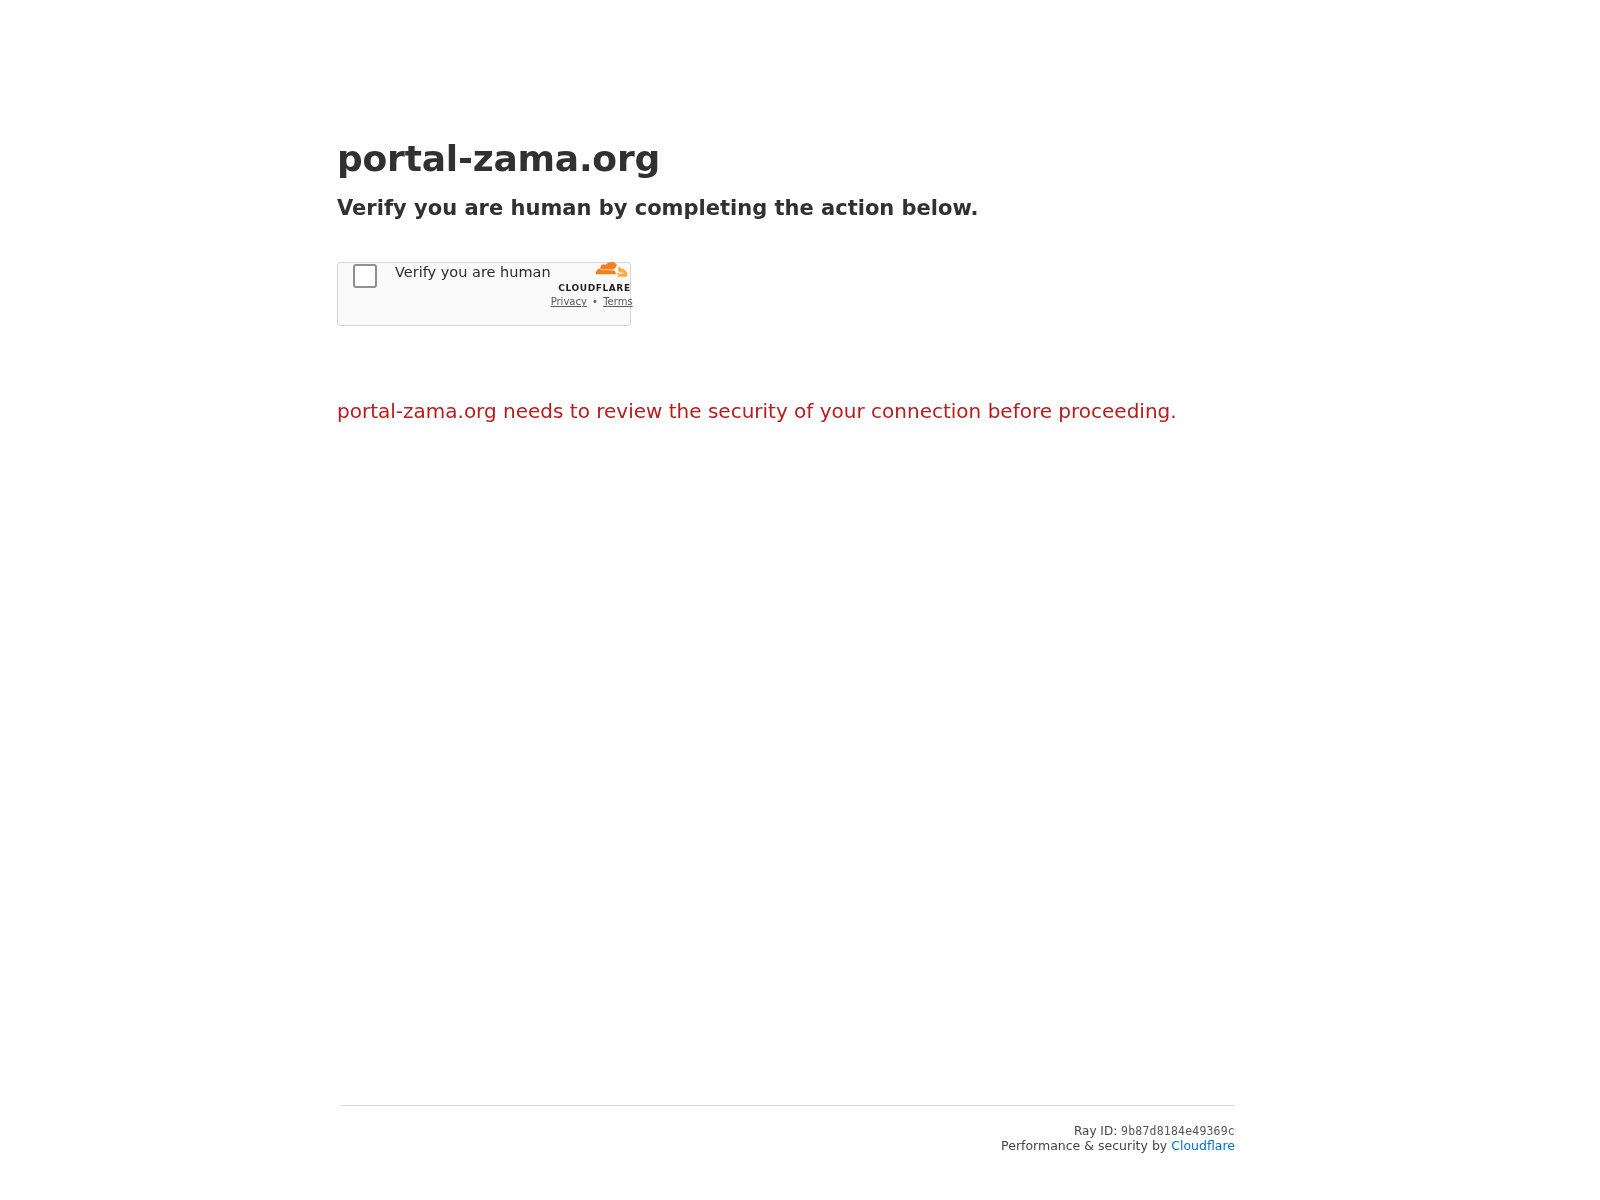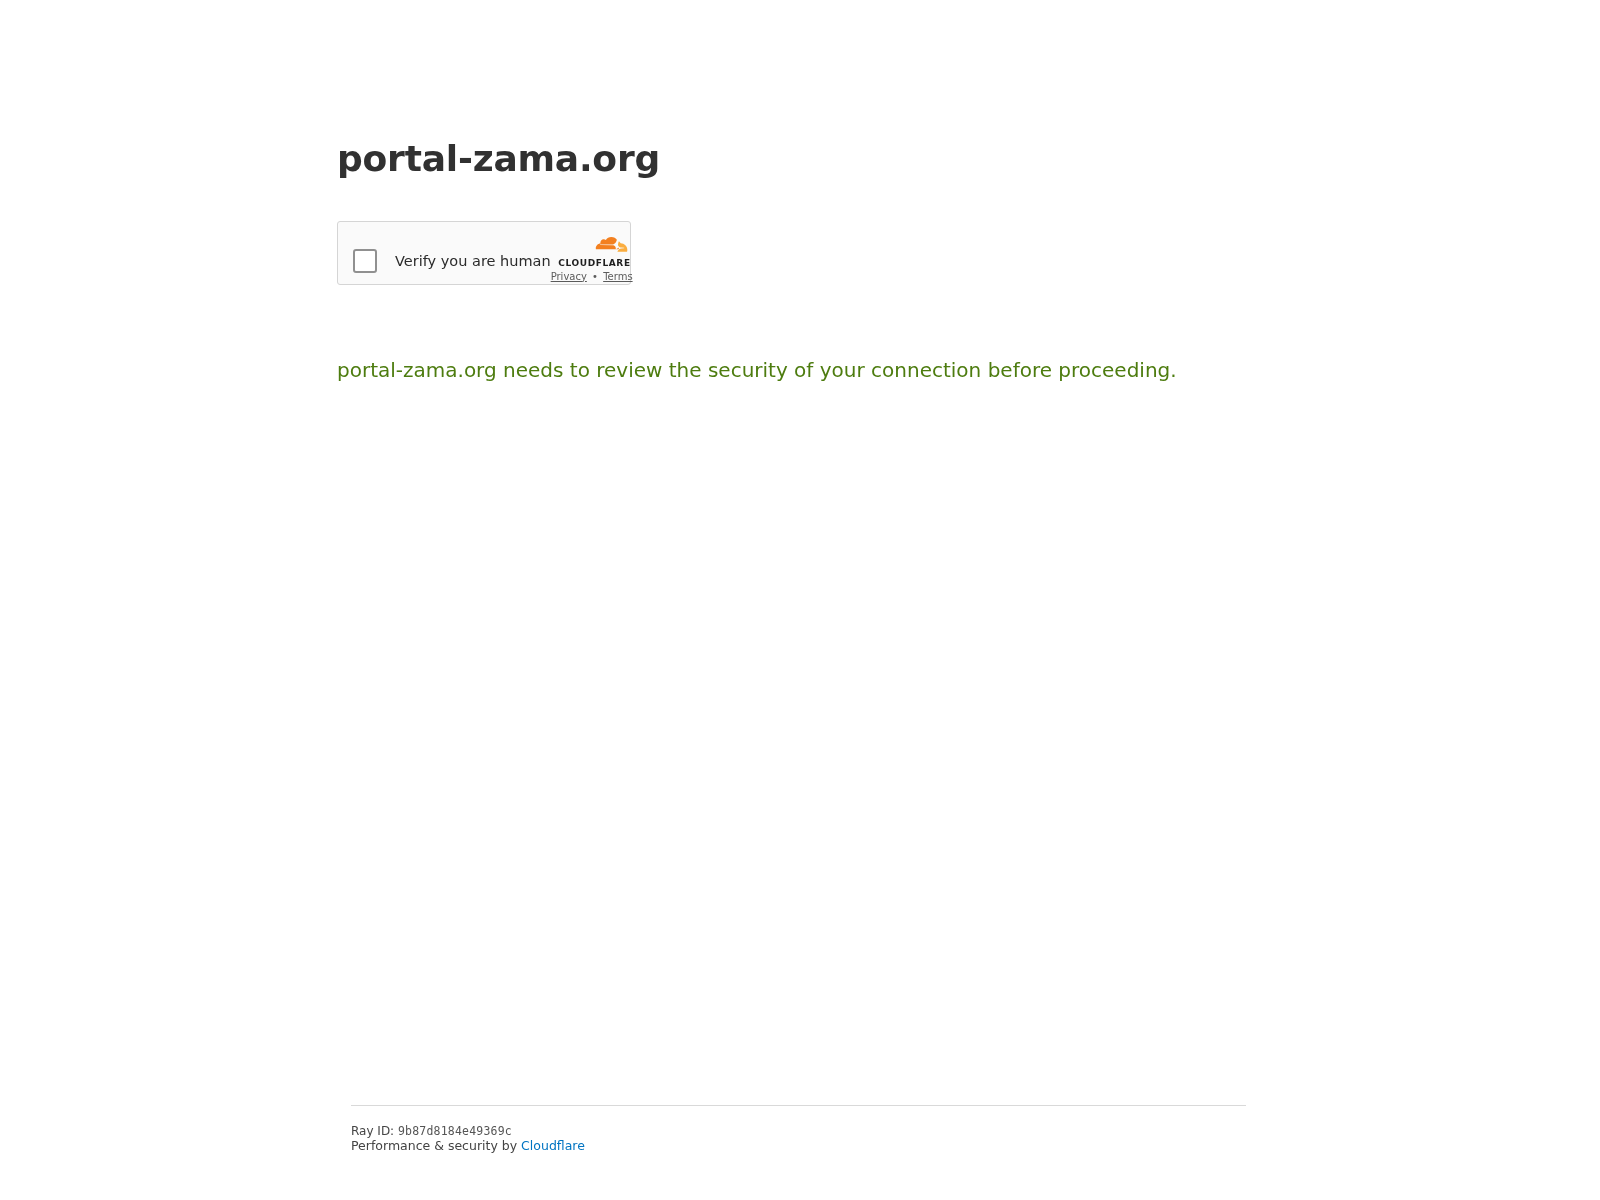--- a/index.html
+++ b/index.html
@@ -46,22 +46,22 @@
     margin-top: 40px;
   }
   .turnstile {
     box-sizing: border-box;
     width: 294px;
     height: 64px;
     border: 1px solid #d5d5d5;
     background: #fafafa;
     border-radius: 3px;
     display: flex;
-    align-items: center;
-    padding: 16px 11px 0 15px;
+    align-items: flex-start;
+    padding: 1px 11px 0 15px;
     position: relative;
     margin-top: 20px;
   }
   .cb {
     width: 24px;
     height: 24px;
     border: 2px solid #909090;
     border-radius: 3px;
     background: #ffffff;
     box-sizing: border-box;
@@ -111,30 +111,30 @@
     color: #5b5b5b;
     text-decoration: underline;
   }
   .cf-sep {
     margin: 0 2px;
     text-decoration: none;
   }
   .review-text {
     margin-top: 72px;
     font-size: 20px;
-    color: #4d7c0f;
+    color: #b91c1c;
     line-height: 1.35;
     white-space: nowrap;
   }
   .footer {
     position: absolute;
-    left: 351px;
+    left: 340px;
     top: 1105px;
     width: 895px;
-    text-align: left;
+    text-align: right;
   }
   .divider {
     border-top: 1px solid #d9d9d9;
     width: 100%;
     height: 0;
     margin: 0 0 18px 0;
   }
   .ray {
     font-size: 12px;
     color: #444444;
@@ -160,20 +160,21 @@
 </style>
 </head>
 <body>
 
 <div class="page">
 
   <div class="content">
 
     <h1 class="host-title">portal-zama.org</h1>
 
+    <h2 class="subtitle">Verify you are human by completing the action below.</h2>
 
     <div class="widget-wrap">
       <div class="turnstile">
 
         <div class="cb"></div>
 
         <div class="cb-label">Verify you are human</div>
 
         <div class="cf-brand">
           <div class="cf-logo-row">

